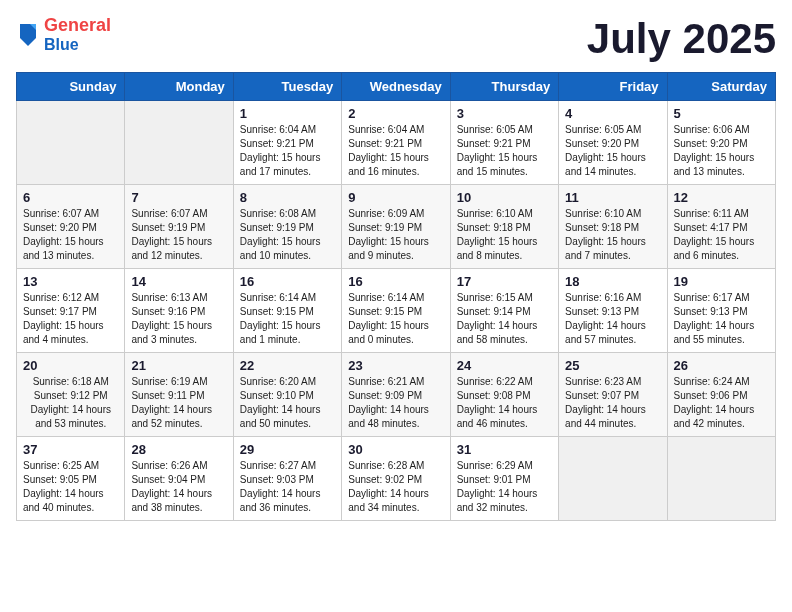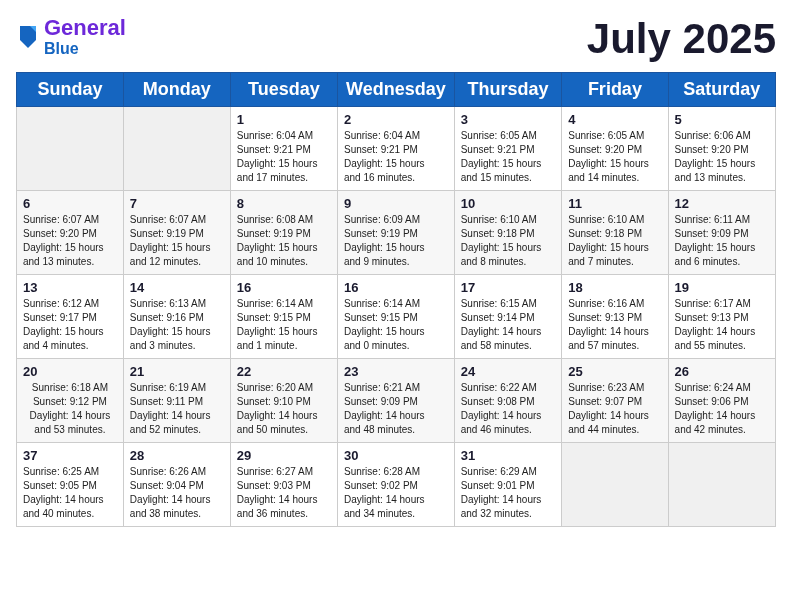--- a/index.html
+++ b/index.html
@@ -44,23 +44,23 @@
       color: #333;
     }
     .calendar {
       width: 100%;
       border-collapse: collapse;
       border: 1px solid #ccc;
     }
     .calendar th {
       background-color: #1565c0;
       color: #fff;
-      text-align: center;
+      text-align: right;
       padding: 6px 8px;
-      font-size: 18px;
+      font-size: 13px;
       font-weight: bold;
       border: 1px solid #1a55a0;
     }
     .calendar td {
       vertical-align: top;
       border: 1px solid #ccc;
       padding: 5px 6px;
       width: 108px;
       min-height: 80px;
       background: #fff;
@@ -89,21 +89,21 @@
 </head>
 <body>
 
 <div class="header">
   <div class="logo">
     <svg class="logo-icon" viewBox="0 0 24 30">
       <polygon points="4,4 20,4 20,18 12,26 4,18" fill="#1565c0"></polygon>
       <polygon points="14,4 20,4 20,10" fill="#42a5f5"></polygon>
     </svg>
     <div class="logo-text">
-      <span style="font-size:22px;font-weight:bold;color:#6d28d9;">General</span>
+      <span style="font-size:18px;font-weight:bold;color:#ef4444;">General</span>
       <span style="font-size:16px;font-weight:bold;color:#1565c0;">Blue</span>
     </div>
   </div>
   <div class="title-block">
     <div class="month-title">July 2025</div>
   </div>
 </div>
 
 <table class="calendar">
   <thead>
@@ -196,21 +196,21 @@
         <td>
           <div class="day-num">11</div>
           <div class="day-info" style="white-space: pre-line;">Sunrise: 6:10 AM
 Sunset: 9:18 PM
 Daylight: 15 hours
 and 7 minutes.</div>
         </td>
         <td>
           <div class="day-num">12</div>
           <div class="day-info" style="white-space: pre-line;">Sunrise: 6:11 AM
-Sunset: 9:09 PM
+Sunset: 4:17 PM
 Daylight: 15 hours
 and 6 minutes.</div>
         </td>
       </tr>
       <tr>
         <td>
           <div class="day-num">13</div>
           <div class="day-info" style="white-space: pre-line;">Sunrise: 6:12 AM
 Sunset: 9:17 PM
 Daylight: 15 hours

